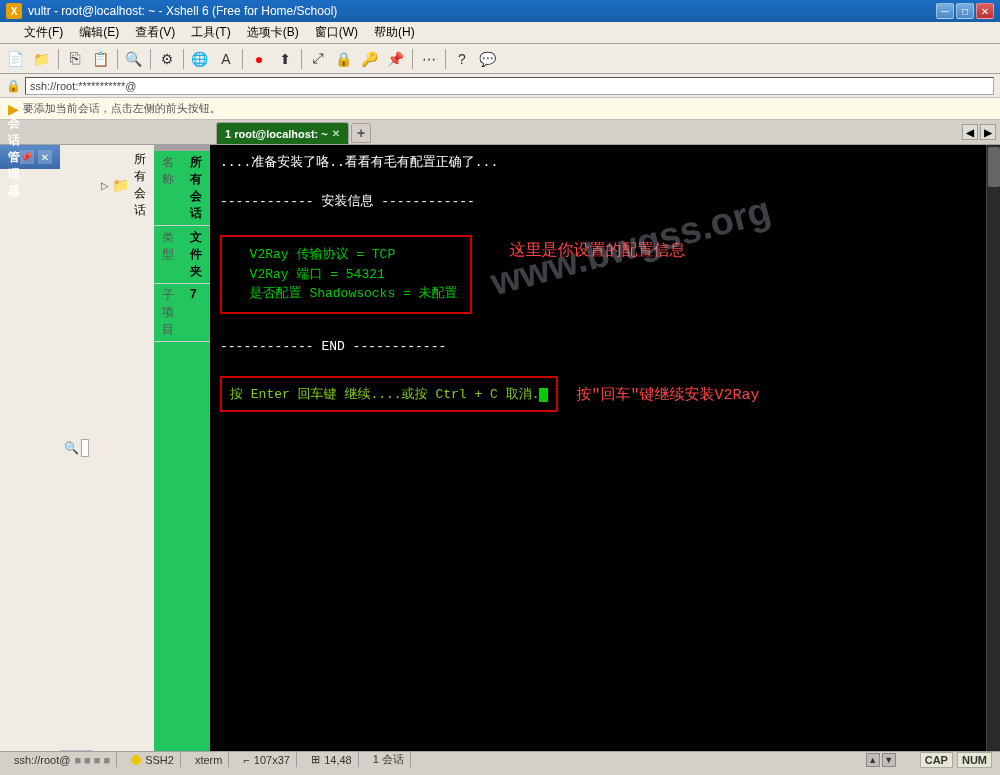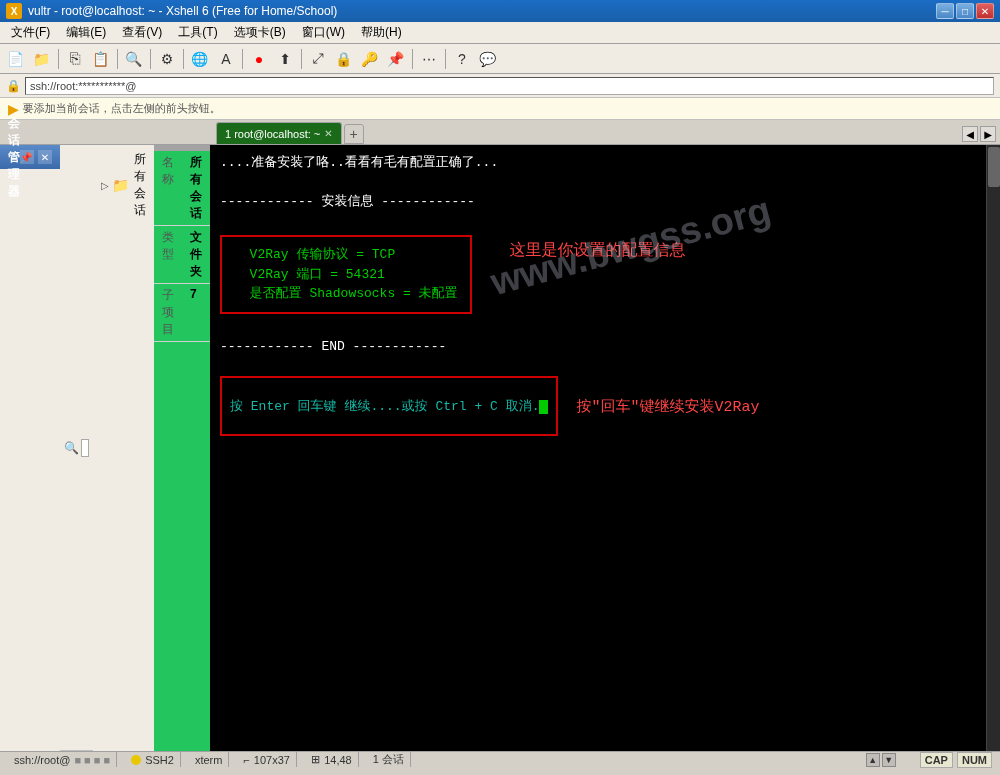--- a/index.html
+++ b/index.html
@@ -42,21 +42,21 @@
       cursor: pointer; border-radius: 2px;
     }
     .win-btn.close-btn { background: linear-gradient(to bottom, #e06060, #c03030); }
 
     
     .menu-bar {
       background: #f0ece4;
       height: 22px;
       display: flex;
       align-items: flex-start;
-      padding: 0 3px;
+      padding: 0 16px;
       border-bottom: 1px solid #a0a0a0;
     }
     .menu-item {
       padding: 2px 8px;
       cursor: pointer;
       font-size: 12px;
       color: #000;
     }
 
     
@@ -183,23 +183,24 @@
     }
     .sidebar-info td:last-child { color: #000; font-weight: bold; }
 
     
     .tab-bar-container {
       background: #d4d0c8;
       border-bottom: 1px solid #a0a0a0;
     }
     .tab-bar {
       display: flex;
-      align-items: flex-end;
+      align-items: center;
       padding: 2px 0 0 216px;
       gap: 0;
+      font-weight: bold;
     }
     .tab {
       height: 22px;
       padding: 0 8px;
       background: #2a8a2a;
       border: 1px solid #a0a0a0;
       border-bottom: none;
       display: flex; align-items: center; gap: 4px;
       cursor: pointer;
       font-size: 11px; color: white;
@@ -438,21 +439,21 @@
             <div class="term-line term-green">  是否配置 Shadowsocks = 未配置</div>
           </div>
           <span style="color:#ff4444; font-size:16px; margin-left:30px; vertical-align:top; line-height:2.5;">这里是你设置的配置信息</span>
 
           <div class="term-line">&nbsp;</div>
           <div class="term-line term-white">------------ END ------------</div>
           <div class="term-line">&nbsp;</div>
 
           
           <div style="display:flex; align-items:center; gap:8px;">
-            <span style="border:2px solid #cc0000; padding:19px 8px; color:#14b8a6; font-family:'Courier New',monospace; font-size:13px; display:inline-block;">  按  Enter 回车键  继续....或按  Ctrl + C  取消.<span style="display:inline-block;width:9px;height:14px;background:#00cc00;vertical-align:middle;"></span></span>
+            <span style="border:2px solid #cc0000; padding:7px 8px; color:#84cc16; font-family:'Courier New',monospace; font-size:13px; display:inline-block;">  按  Enter 回车键  继续....或按  Ctrl + C  取消.<span style="display:inline-block;width:9px;height:14px;background:#00cc00;vertical-align:middle;"></span></span>
             <span style="color:#ff4444; font-size:15px; margin-left:10px;">按"回车"键继续安装V2Ray</span>
           </div>
         </div>
 
         <div class="watermark">www.bwgss.org</div>
       </div>
 
       <div class="terminal-scroll">
         <div class="scroll-thumb"></div>
       </div>

